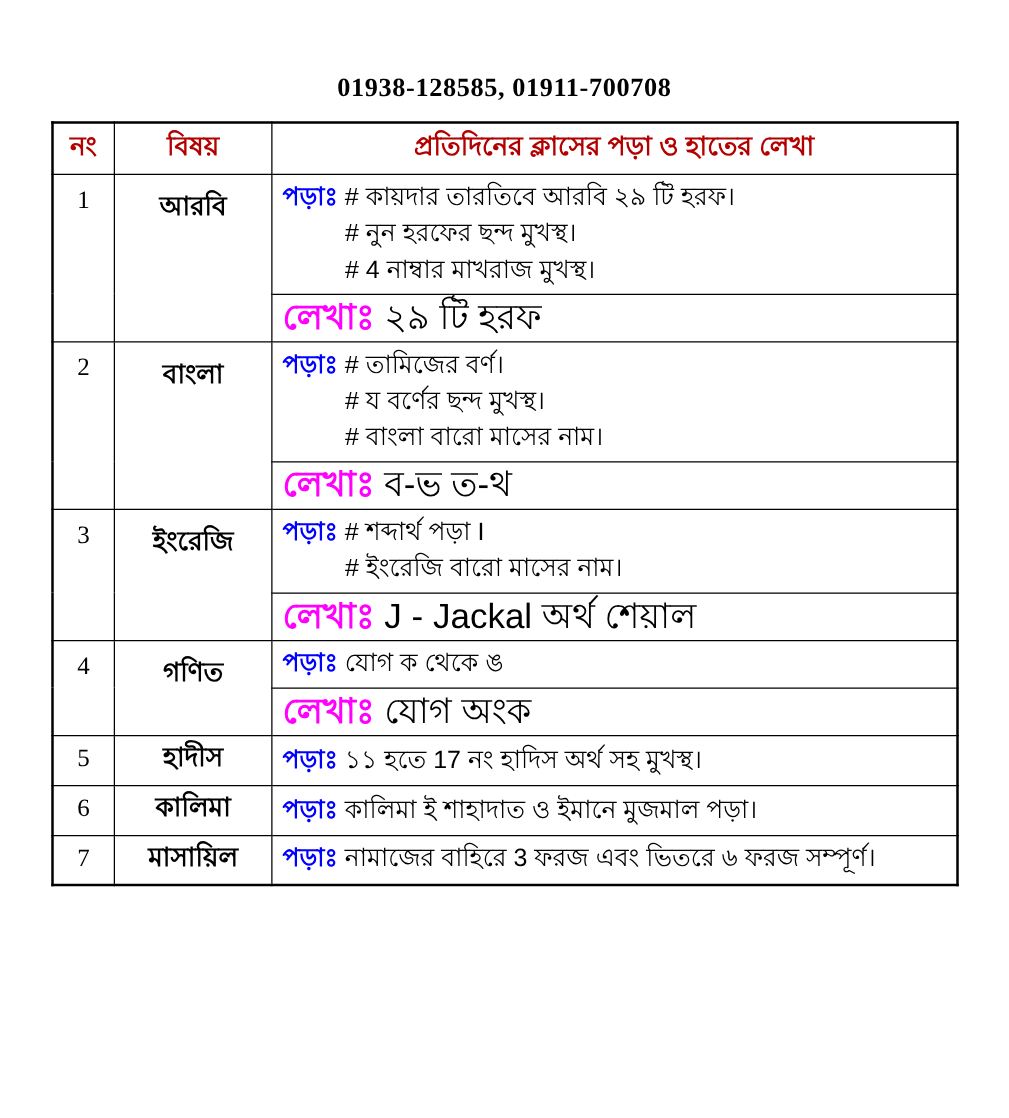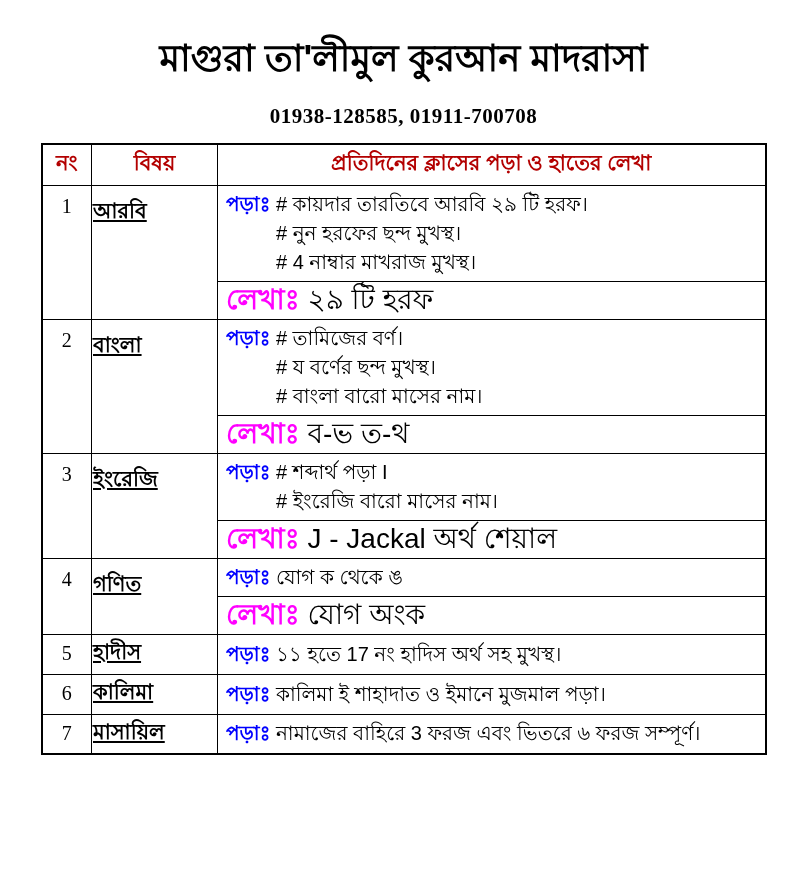--- a/index.html
+++ b/index.html
@@ -35,36 +35,35 @@
     border:2px solid var(--border-black);
   }
   table.sched th,table.sched td{border:1.5px solid var(--border-black);}
   col.c1{width:50px;}
   col.c2{width:126px;}
   th{color:var(--table-header-red);font-size:21px;font-weight:bold;height:41px;text-align:center;padding:0 4px;}
   td.num{
     font-family:"Liberation Serif",serif;font-size:20px;font-weight:normal;
     text-align:center;vertical-align:top;padding-top:9px;
   }
-  td.subj{font-size:21px;font-weight:bold;text-align:left;vertical-align:top;padding-top:9px;text-decoration:underline;}
+  td.subj{font-size:21px;font-weight:bold;text-align:center;vertical-align:top;padding-top:9px;}
   tr.single td.num,tr.single td.subj{vertical-align:middle;padding-top:0;}
   td.read{padding:4px 8px;font-size:20px;vertical-align:top;}
   tr.single td.read{height:40px;vertical-align:middle;padding:4px 8px;}
   td.read .line{line-height:29px;}
   td.read .cont{padding-left:50px;}
   td.write{padding:4px 8px;font-size:28px;height:38px;vertical-align:middle;line-height:28px;}
   .lbl-read{color:var(--read-label-blue);font-weight:bold;text-align:right;}
   .lbl-write{color:var(--write-label-magenta);font-weight:bold;}
 </style>
 </head>
 <body>
 
 <div class="page">
 
-  <div class="title">মাগুরা তা'লীমুল কুরআন মাদরাসা</div>
   <div class="phone">01938-128585, 01911-700708</div>
 
 
   <table class="sched">
     <colgroup>
         <col class="c1">
         <col class="c2">
         <col class="c3">
       </colgroup>
     <thead>

